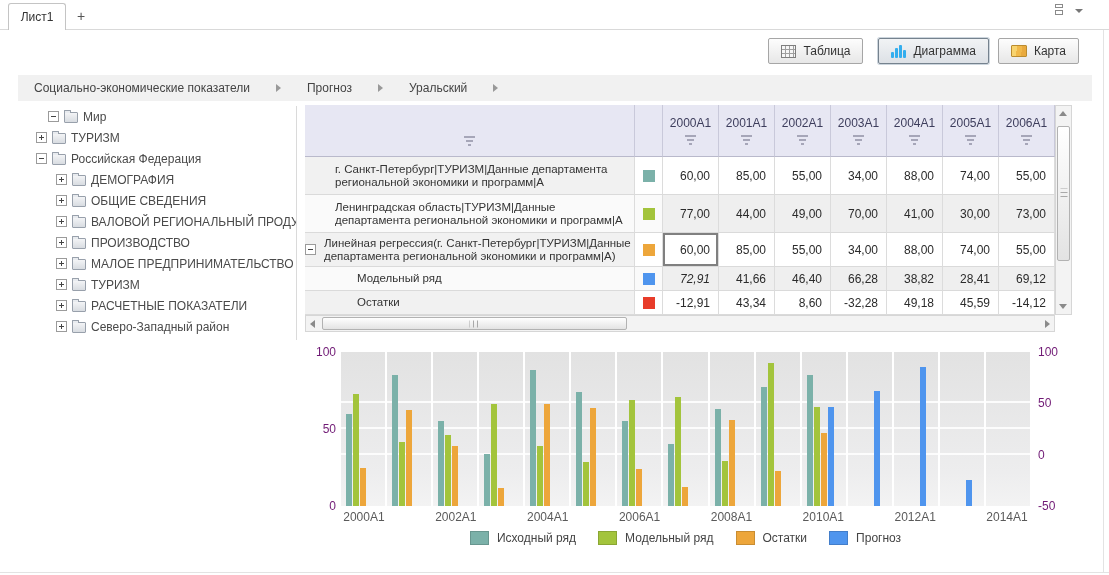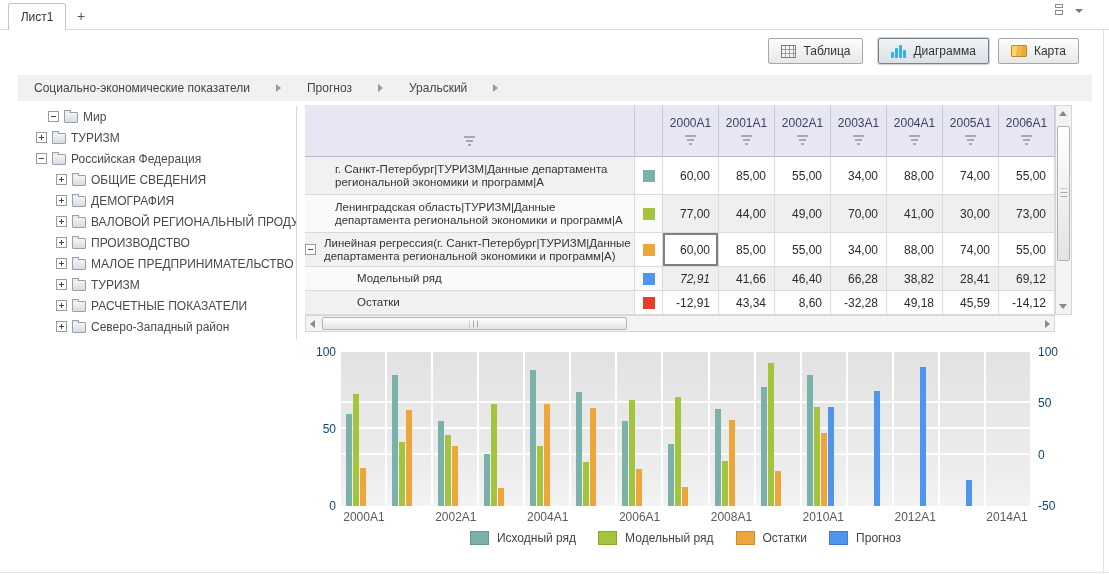--- a/index.html
+++ b/index.html
@@ -79,21 +79,21 @@
   .cell.selected { box-shadow: inset 0 0 0 2px #808080; background:#fff !important; }
 
   
   .chart { position:absolute; left:0; top:340px; width:1109px; height:235px; background:#fff; }
   .plot { position:absolute; left:341px; top:12px; width:689px; height:154px; display:flex;
           background:linear-gradient(#e2e2e2, #ededee 78%, #f3f3f3); }
   .pcell { flex:1; position:relative; border-right:2px solid #fff; }
   .pcell:last-child { border-right:none; }
   .bar { position:absolute; bottom:0; width:6px; }
   .gl { position:absolute; left:0; right:0; height:2px; background:rgba(255,255,255,.85); }
-  .tick { position:absolute; font-size:12px; color:#0c4a6e; height:14px; line-height:14px; }
+  .tick { position:absolute; font-size:12px; color:#701a75; height:14px; line-height:14px; }
   .tick.l { width:38px; text-align:right; left:298px; }
   .tick.r { width:44px; text-align:left; left:1038px; }
   .xlabels { position:absolute; left:341px; top:170px; width:689px; height:16px; }
   .xlab { position:absolute; transform:translateX(-50%); font-size:12px; color:#5a5a5a; white-space:nowrap; }
   .legend { position:absolute; left:341px; top:191px; width:689px; display:flex; justify-content:center; gap:22px; }
   .leg-item { display:flex; align-items:center; gap:8px; font-size:12px; color:#444; }
   .leg-sw { width:19px; height:14px; border:1px solid rgba(0,0,0,.15); }
 
   .page-bottom-line { position:absolute; left:0; top:572px; width:1109px; height:1px; background:#e3e3e3; }
   .page-right-line { position:absolute; left:1103px; top:30px; width:1px; height:543px; background:#e3e3e3; }
@@ -157,26 +157,26 @@
         <span>ТУРИЗМ</span>
       </div>
       <div class="tree-row" style="padding-left: 36px;">
         <span class="exp minus"></span>
         <span class="folder"></span>
         <span>Российская Федерация</span>
       </div>
       <div class="tree-row" style="padding-left: 56px;">
         <span class="exp plus"></span>
         <span class="folder"></span>
+        <span>ДЕМОГРАФИЯ</span>
+      </div>
+      <div class="tree-row" style="padding-left: 56px;">
+        <span class="exp plus"></span>
+        <span class="folder"></span>
         <span>ОБЩИЕ СВЕДЕНИЯ</span>
-      </div>
-      <div class="tree-row" style="padding-left: 56px;">
-        <span class="exp plus"></span>
-        <span class="folder"></span>
-        <span>ДЕМОГРАФИЯ</span>
       </div>
       <div class="tree-row" style="padding-left: 56px;">
         <span class="exp plus"></span>
         <span class="folder"></span>
         <span>ВАЛОВОЙ РЕГИОНАЛЬНЫЙ ПРОДУКТ</span>
       </div>
       <div class="tree-row" style="padding-left: 56px;">
         <span class="exp plus"></span>
         <span class="folder"></span>
         <span>ПРОИЗВОДСТВО</span>

